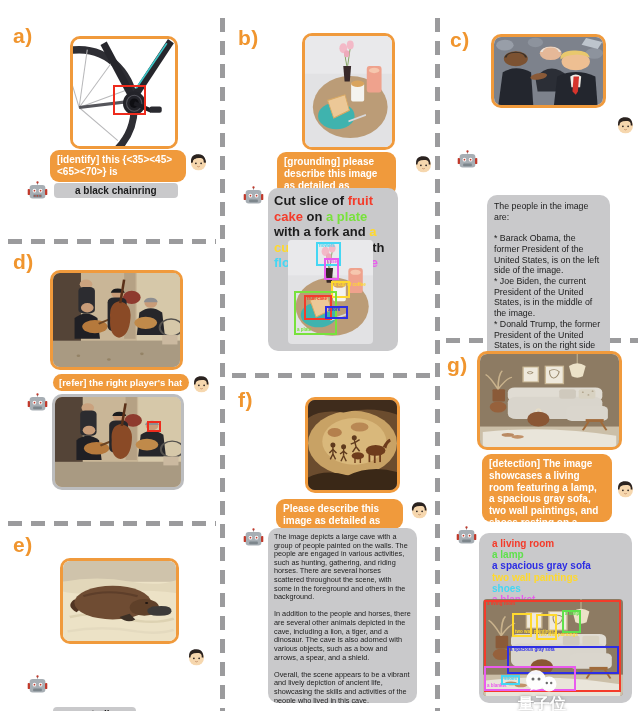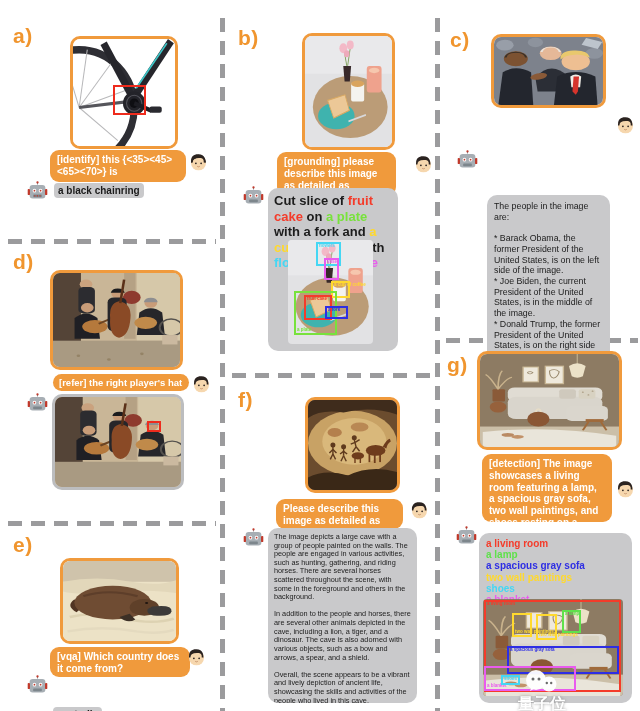--- a/index.html
+++ b/index.html
@@ -15,21 +15,21 @@
   .card{position:absolute;border:3px solid #f09a3c;border-radius:10px;overflow:hidden;background:#fff;box-sizing:border-box;}
   .card.gray{border-color:#bcbdbf;}
   .card svg{display:block;width:100%;height:100%;}
   .plain-img{position:absolute;border-radius:4px;overflow:hidden;box-sizing:border-box;}
   .plain-img svg{display:block;width:100%;height:100%;}
   
   .ub{position:absolute;background:#f09a3c;color:#fff;font-weight:bold;font-size:10px;
       line-height:1.18;padding:4px 7px;border-radius:9px;box-sizing:border-box;overflow:hidden;}
   .bb{position:absolute;background:#c9c9cb;color:#1c1c1c;border-radius:10px;box-sizing:border-box;overflow:hidden;}
   .chip{position:absolute;background:#c9c9cb;color:#1c1c1c;border-radius:4px;font-weight:bold;
-        font-size:10px;padding:2px 4px;white-space:nowrap;}
+        font-size:10px;padding:2px 21px;white-space:nowrap;}
   .pre{white-space:pre-line;}
   .rich{font-size:13px;font-weight:bold;line-height:1.2;}
   .stack span{display:block;font-weight:bold;font-size:10px;line-height:1.12;}
   
   .bbox{position:absolute;border:2px solid currentColor;box-sizing:border-box;}
   .bbox .bbl{position:absolute;top:0px;left:1px;font-size:4.5px;font-weight:bold;line-height:1;white-space:nowrap;}
   .redbox{position:absolute;border:2.5px solid #ee2b1d;box-sizing:border-box;}
   
   .avatar{position:absolute;width:21px;height:21px;}
   .avatar svg{width:100%;height:100%;display:block;}
@@ -336,21 +336,20 @@
       <path d="M4 88 Q35 80 65 88 Q85 92 98 86" stroke="#e4dabf" stroke-width="3" fill="none"></path>
       <path d="M10 48 Q2 56 12 64 Q18 58 16 50 Z" fill="#503423"></path>
       <ellipse cx="44" cy="52" rx="34" ry="21" fill="#6f4c33"></ellipse>
       <path d="M18 44 Q40 34 66 44" stroke="#5d3e2a" stroke-width="2.5" fill="none"></path>
       <ellipse cx="72" cy="58" rx="13" ry="10.5" fill="#5f4029"></ellipse>
       <circle cx="74" cy="52.5" r="1.4" fill="#201510"></circle>
       <path d="M79 57 Q97 54 96 63 Q95 70 80 68 Q73 66 75 60 Z" fill="#3c3a39"></path>
       <path d="M50 70 q7 9 14 3 l-5 -7 Z" fill="#3c3026"></path>
     </svg>
   </div>
-  <div class="ub" style="left:50px;top:647px;width:140px;height:30px;">[vqa] Which country does it come from?</div>
   <div class="avatar" style="left:186px;top:646px;">
     <svg viewBox="0 0 24 24">
         <circle cx="12" cy="13.5" r="8.6" fill="#f6d7ae"></circle>
         <path d="M3.4 13 q-.6 -8 6.2 -9.2 q7.4 -1.2 9.6 4.4 q.8 2.4 .8 4.8 l-2 0 q.2 -4.6 -3.2 -5 q-5.4 -.6 -8.2 1.4 q-1.4 1.2 -1.6 3.6 Z" fill="#2b2320"></path>
         <circle cx="9" cy="14" r="1" fill="#2b2320"></circle>
         <circle cx="15" cy="14" r="1" fill="#2b2320"></circle>
         <path d="M10.5 17.5 q1.5 1.2 3 0" stroke="#b97f5a" stroke-width=".8" fill="none"></path>
       </svg>
   </div>
   <div class="avatar" style="left:27px;top:675px;">
@@ -490,21 +489,21 @@
         <rect x="3" y="4.5" width="18" height="15.5" rx="3.5" fill="#a7aeb4"></rect>
         <rect x="0.8" y="9" width="2.6" height="7" rx="1" fill="#c0392b"></rect>
         <rect x="20.6" y="9" width="2.6" height="7" rx="1" fill="#c0392b"></rect>
         <circle cx="8.5" cy="11" r="2.1" fill="#ffffff"></circle>
         <circle cx="15.5" cy="11" r="2.1" fill="#ffffff"></circle>
         <circle cx="8.5" cy="11" r="1" fill="#c0392b"></circle>
         <circle cx="15.5" cy="11" r="1" fill="#c0392b"></circle>
         <rect x="7" y="15.5" width="10" height="3" rx="1" fill="#7d868c"></rect>
       </svg>
   </div>
-  <div class="bb" style="left:479px;top:533px;width:153px;height:170px;padding:5px 7px;">
+  <div class="bb" style="left:479px;top:533px;width:153px;height:170px;padding:5px 13px;">
     <div class="stack">
         <span style="color: rgb(244, 59, 42);">a living room</span>
         <span style="color: rgb(95, 225, 76);">a lamp</span>
         <span style="color: rgb(46, 46, 228);">a spacious gray sofa</span>
         <span style="color: rgb(255, 217, 46);">two wall paintings</span>
         <span style="color: rgb(68, 215, 244);">shoes</span>
         <span style="color: rgb(233, 91, 238);">a blanket</span>
       </div>
     <div class="plain-img" style="left:4px;top:66px;width:140px;height:97px;">
       <svg viewBox="0 0 100 100" preserveAspectRatio="none">

